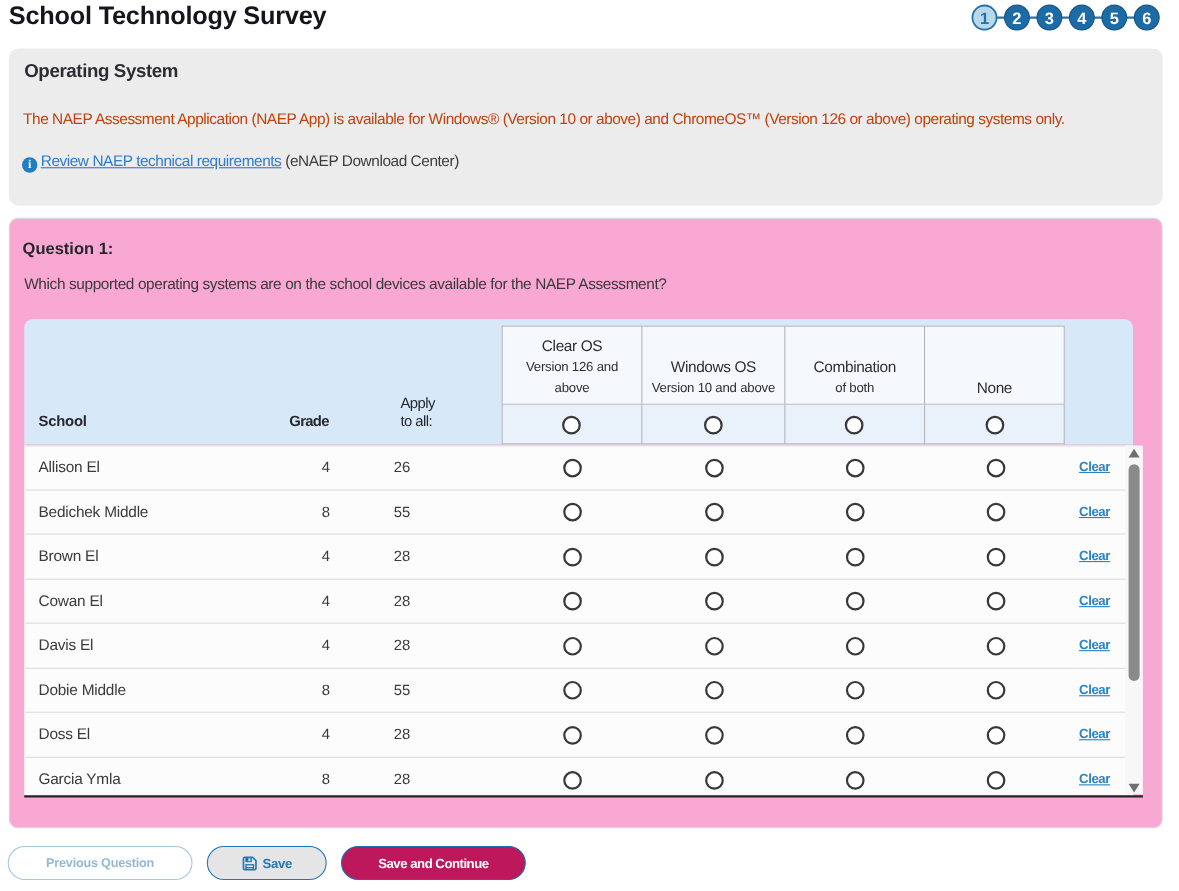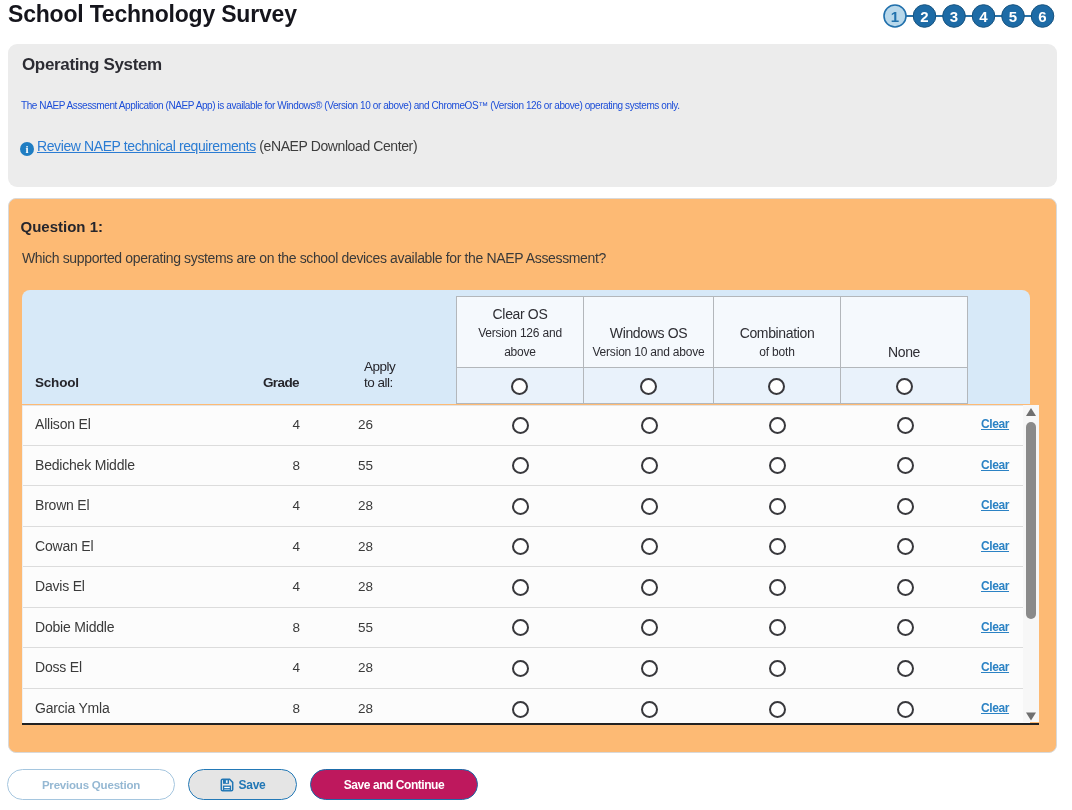--- a/index.html
+++ b/index.html
@@ -2,27 +2,27 @@
 <html><head>
 <meta charset="utf-8">
 <style>
   * { margin:0; padding:0; box-sizing:border-box; }
   html,body { width:1072px; height:810px; background:#fff; font-family:"Liberation Sans", sans-serif; overflow:hidden; }
   #page { position:relative; width:1072px; height:810px; }
   h1 { position:absolute; left:8px; top:1px; font-size:23px; font-weight:bold; color:#15151c; letter-spacing:-0.2px; }
 
   
   #gpanel { position:absolute; left:8px; top:44px; width:1049px; height:143px; background:#ececec; border-radius:9px; }
-  #gpara { position:absolute; left:21px; top:99.5px; font-size:10px; color:#1d4ed8; letter-spacing:-0.41px; white-space:nowrap; }
+  #gpara { position:absolute; left:21px; top:99.5px; font-size:14px; color:#c2410c; letter-spacing:-0.41px; white-space:nowrap; }
   #infoline { position:absolute; left:20px; top:138px; font-size:14px; color:#3d3d3d; letter-spacing:-0.4px; white-space:nowrap; }
   #infoline a { color:#2b7cd3; }
   .infoicon { display:inline-block; width:14px; height:14px; border-radius:50%; background:#1f7dc2; color:#fff; font-size:11px; font-weight:bold; text-align:center; line-height:14px; vertical-align:-2px; margin-right:3px; font-family:"Liberation Serif",serif; letter-spacing:0; }
 
   
-  #card { position:absolute; left:8px; top:198px; width:1049px; height:555px; background:#fdba74; border:1px solid #d9d9d9; border-radius:8px; }
+  #card { position:absolute; left:8px; top:198px; width:1049px; height:555px; background:#f9a8d4; border:1px solid #d9d9d9; border-radius:8px; }
   .q1 { position:absolute; left:11.5px; top:19px; font-size:15px; font-weight:bold; color:#26262c; }
   .qtext { position:absolute; left:13px; top:51px; font-size:14px; color:#3a3a3a; letter-spacing:-0.35px; white-space:nowrap;text-align:center; }
 
   
   #thead { position:absolute; left:13px; top:91px; width:1008px; height:114px; background:#d7e9f8; border-radius:8px 8px 0 0; }
   .hlabel { position:absolute; font-size:13.5px; color:#26262c; line-height:16.4px; }
   .bold { font-weight:bold; }
 
   
   .oscell { position:absolute; top:97px; height:72px; background:#f5f9fd; border:1px solid #b3b7bb; border-right:none; text-align:center; color:#2e2e34; display:flex; flex-direction:column; justify-content:flex-end; padding-bottom:5.5px; }

